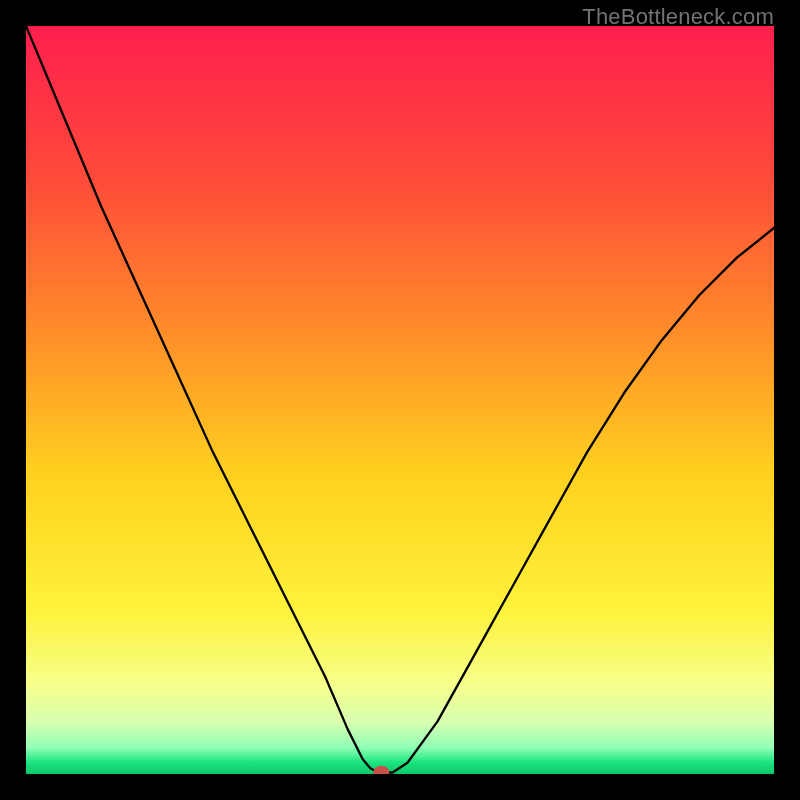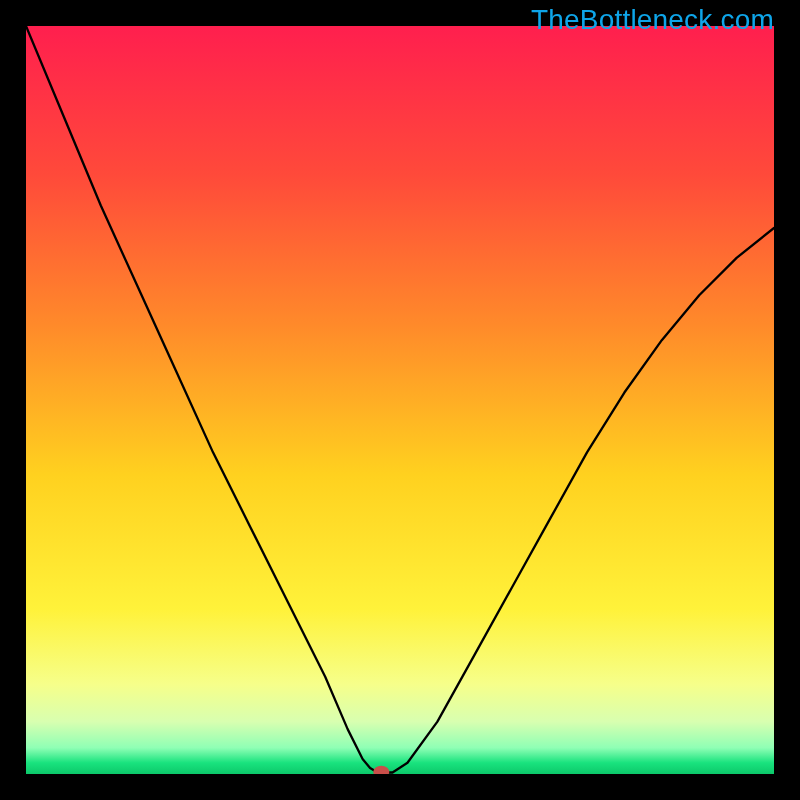--- a/index.html
+++ b/index.html
@@ -23,22 +23,22 @@
     position: absolute;
     left: 0;
     top: 0;
     width: 748px;
     height: 748px;
   }
   .watermark {
     position: absolute;
     top: 4px;
     right: 26px;
-    color: #0ea5e9;
-    font-size: 28px;
+    color: #737373;
+    font-size: 22px;
     font-weight: 500;
     letter-spacing: 0.2px;
     user-select: none;
   }
 </style>
 </head>
 <body>
 
 <div class="frame">
   <svg class="plot" id="plot" viewBox="0 0 748 748" preserveAspectRatio="none">

